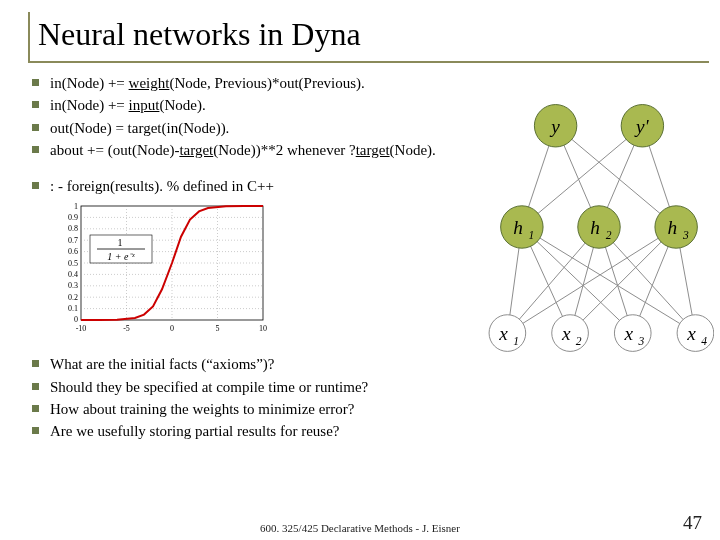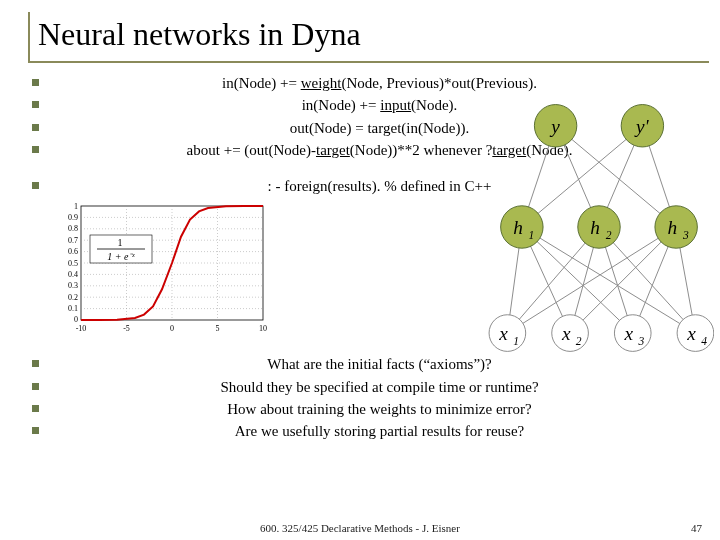--- a/index.html
+++ b/index.html
@@ -31,21 +31,20 @@
   .content {
     font-size: 15px;
     line-height: 1.35;
     color: #000;
   }
   .bullet-list { list-style: none; }
   .bullet-list li {
     position: relative;
     padding-left: 22px;
     margin-bottom: 2px;
-    text-align: center;
   }
   .bullet-list li::before {
     content: "";
     position: absolute;
     left: 4px;
     top: 6px;
     width: 7px;
     height: 7px;
     background: #6b7a4a;
   }
@@ -68,21 +67,21 @@
     left: 0;
     width: 100%;
     text-align: center;
     font-size: 11px;
     color: #222;
   }
   .pagenum {
     position: absolute;
     right: 18px;
     bottom: 6px;
-    font-size: 11px;
+    font-size: 19px;
     color: #222;
   }
 </style>
 </head>
 <body>
 
 <div class="slide">
   <div class="title-wrap">
     <h1 class="title">Neural networks in Dyna</h1>
   </div>

